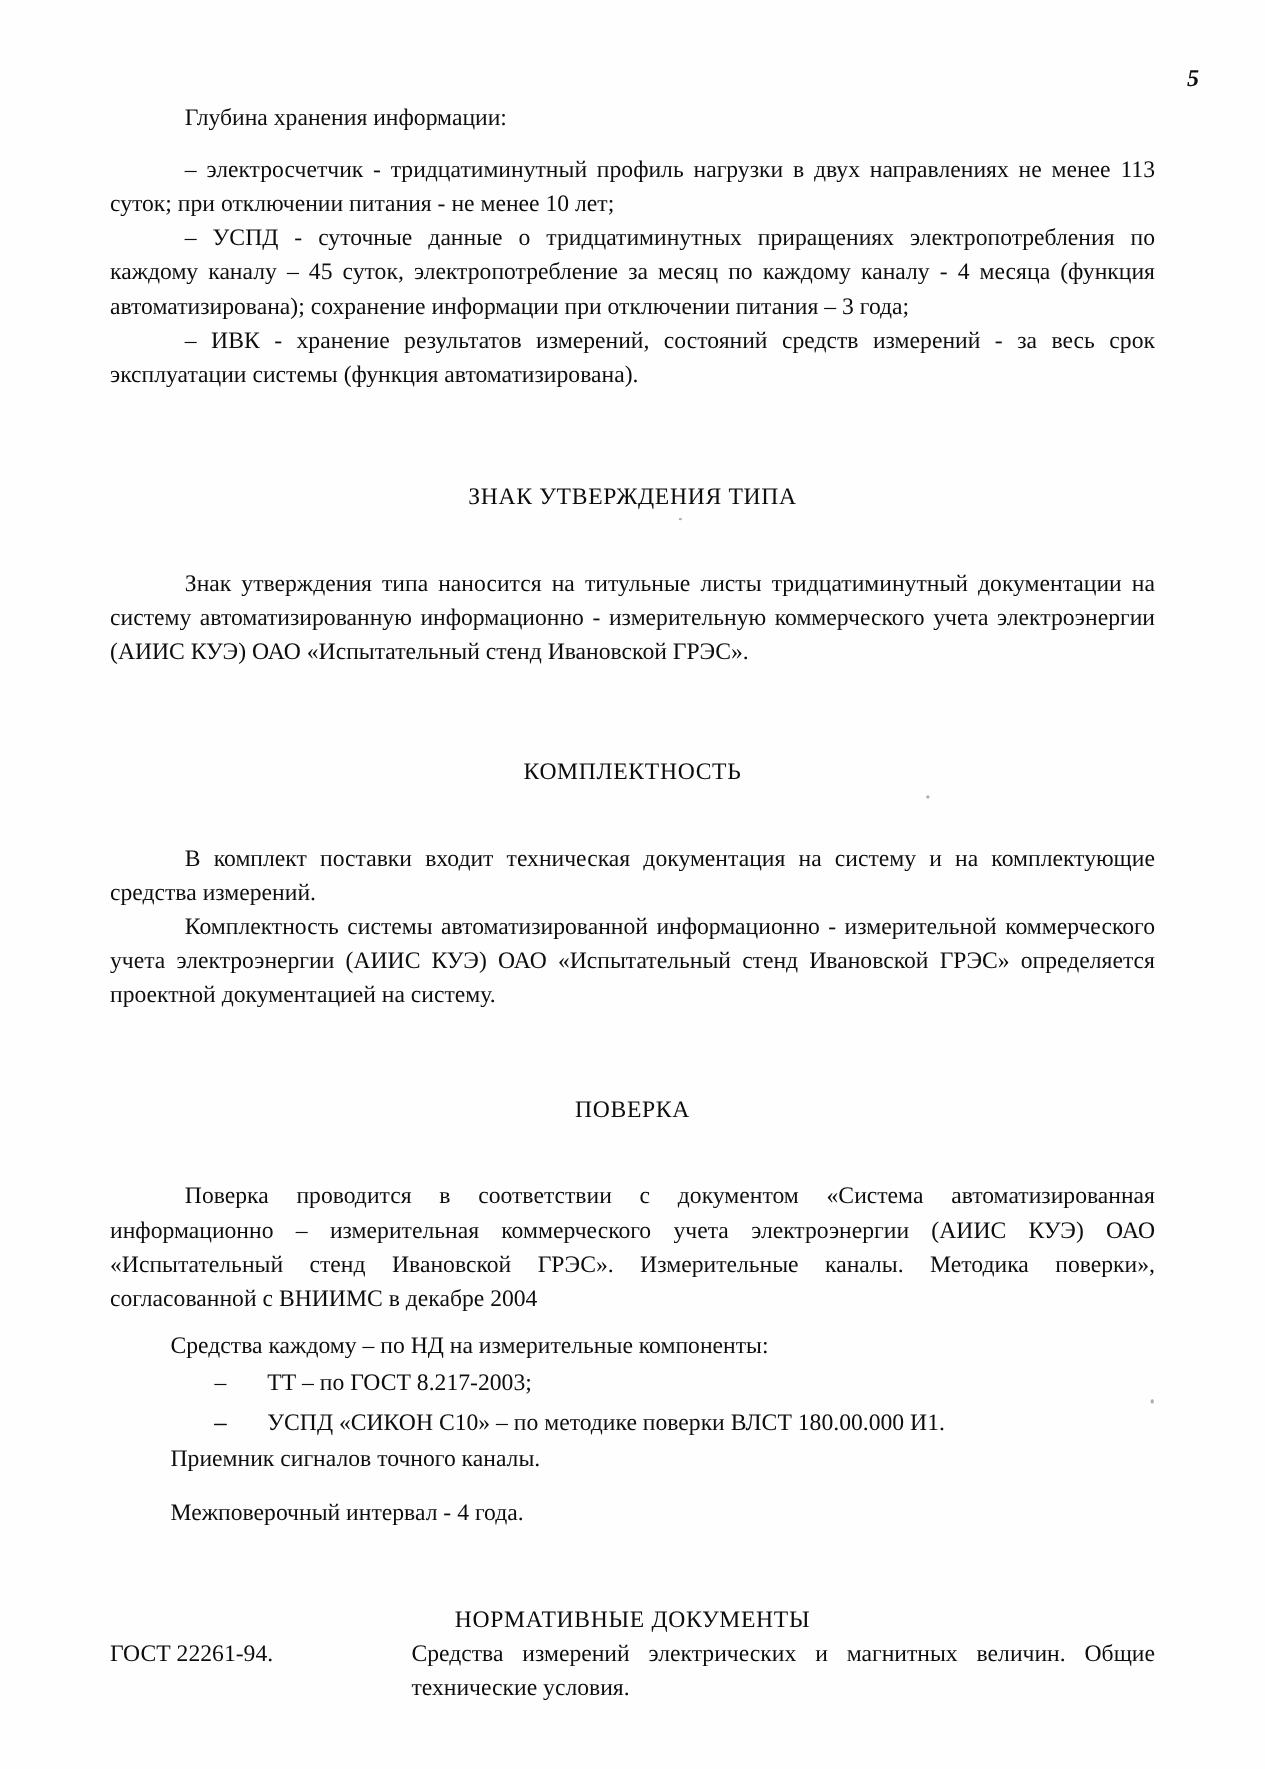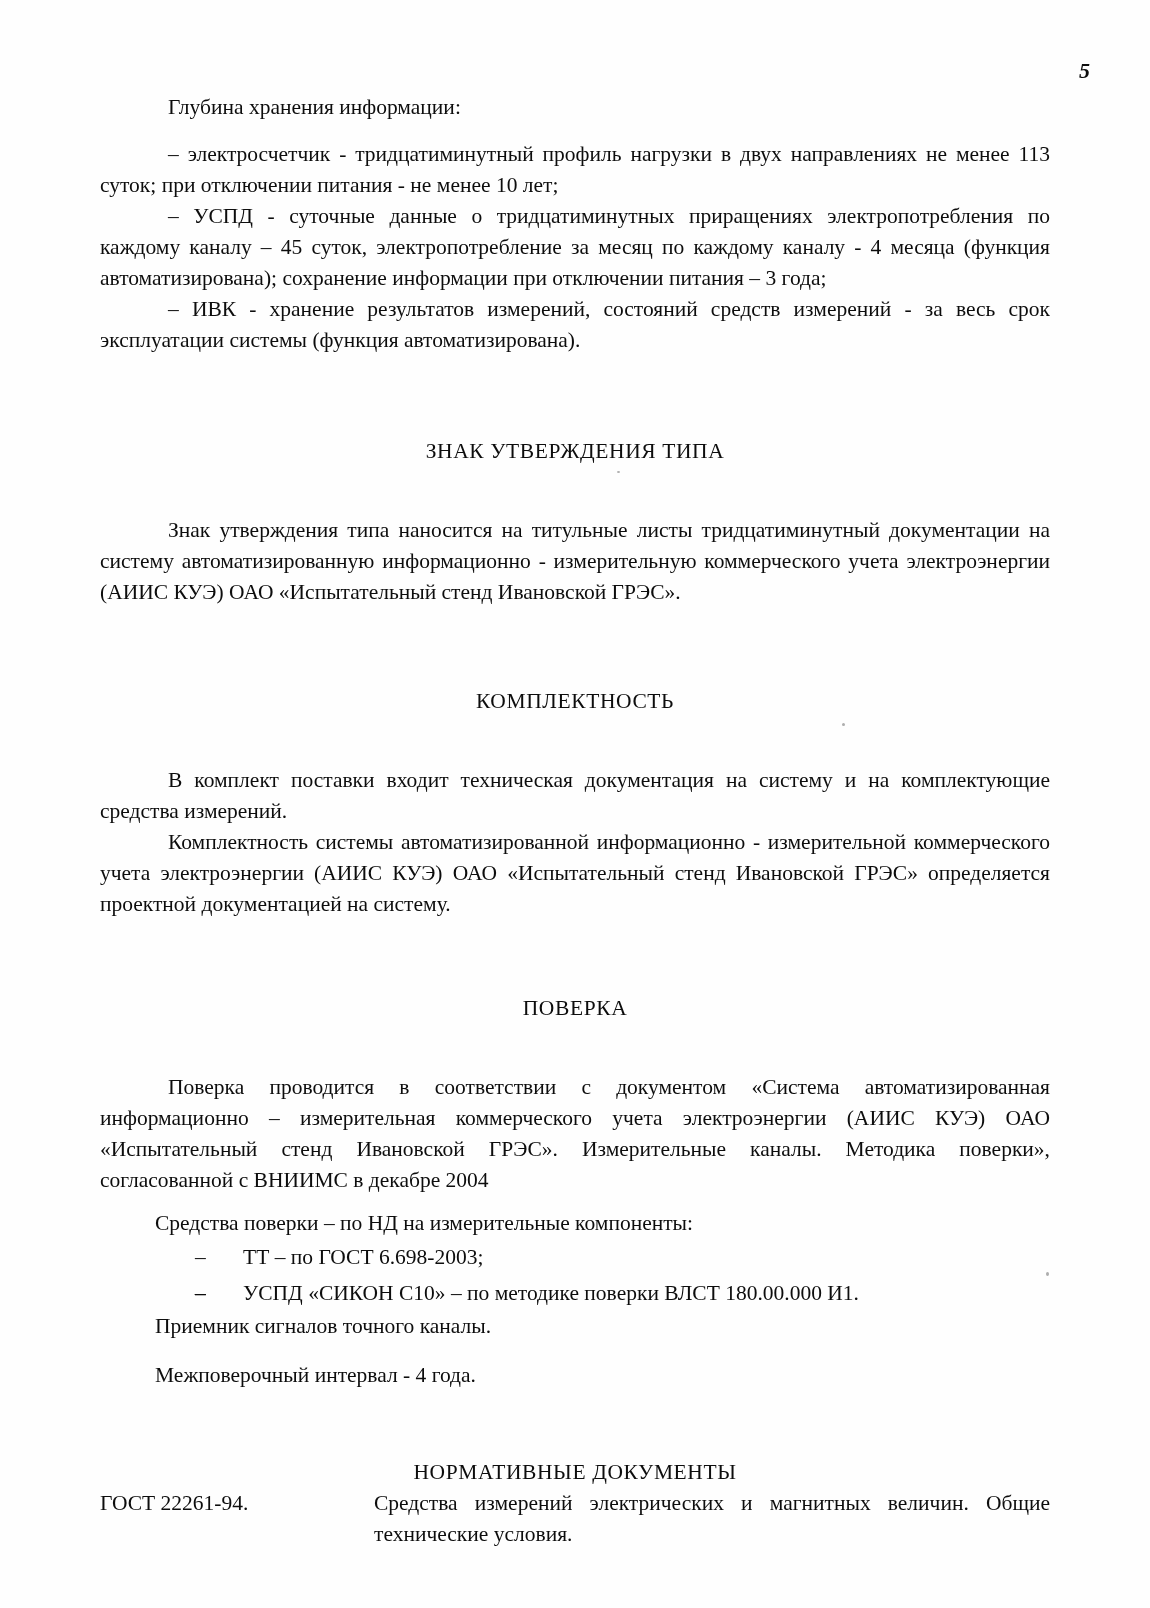--- a/index.html
+++ b/index.html
@@ -160,26 +160,26 @@
     <div style="height:73px"></div>
 
     <p class="heading">ПОВЕРКА</p>
 
     <div style="height:48px"></div>
 
     <p class="indent">Поверка проводится в соответствии с документом «Система автоматизированная информационно – измерительная коммерческого учета электроэнергии (АИИС КУЭ) ОАО «Испытательный стенд Ивановской ГРЭС». Измерительные каналы. Методика поверки», согласованной с ВНИИМС  в декабре 2004</p>
 
     <div style="height:12px"></div>
 
-    <p style="text-indent:55px">Средства поверки – по НД на измерительные компоненты:</p>
+    <p style="text-indent:55px">Средства каждому – по НД на измерительные компоненты:</p>
 
     <ul class="dash-list">
       <li>
         <span class="dash-mark">–</span>
-        <span>ТТ – по ГОСТ 6.698-2003;</span>
+        <span>ТТ – по ГОСТ 8.217-2003;</span>
       </li>
       <li>
         <span class="dash-mark">–</span>
       </li>
       <li>
         <span class="dash-mark">–</span>
       </li>
       <li>
         <span class="dash-mark">–</span>
         <span>УСПД «СИКОН С10» – по  методике поверки ВЛСТ 180.00.000 И1.</span>

